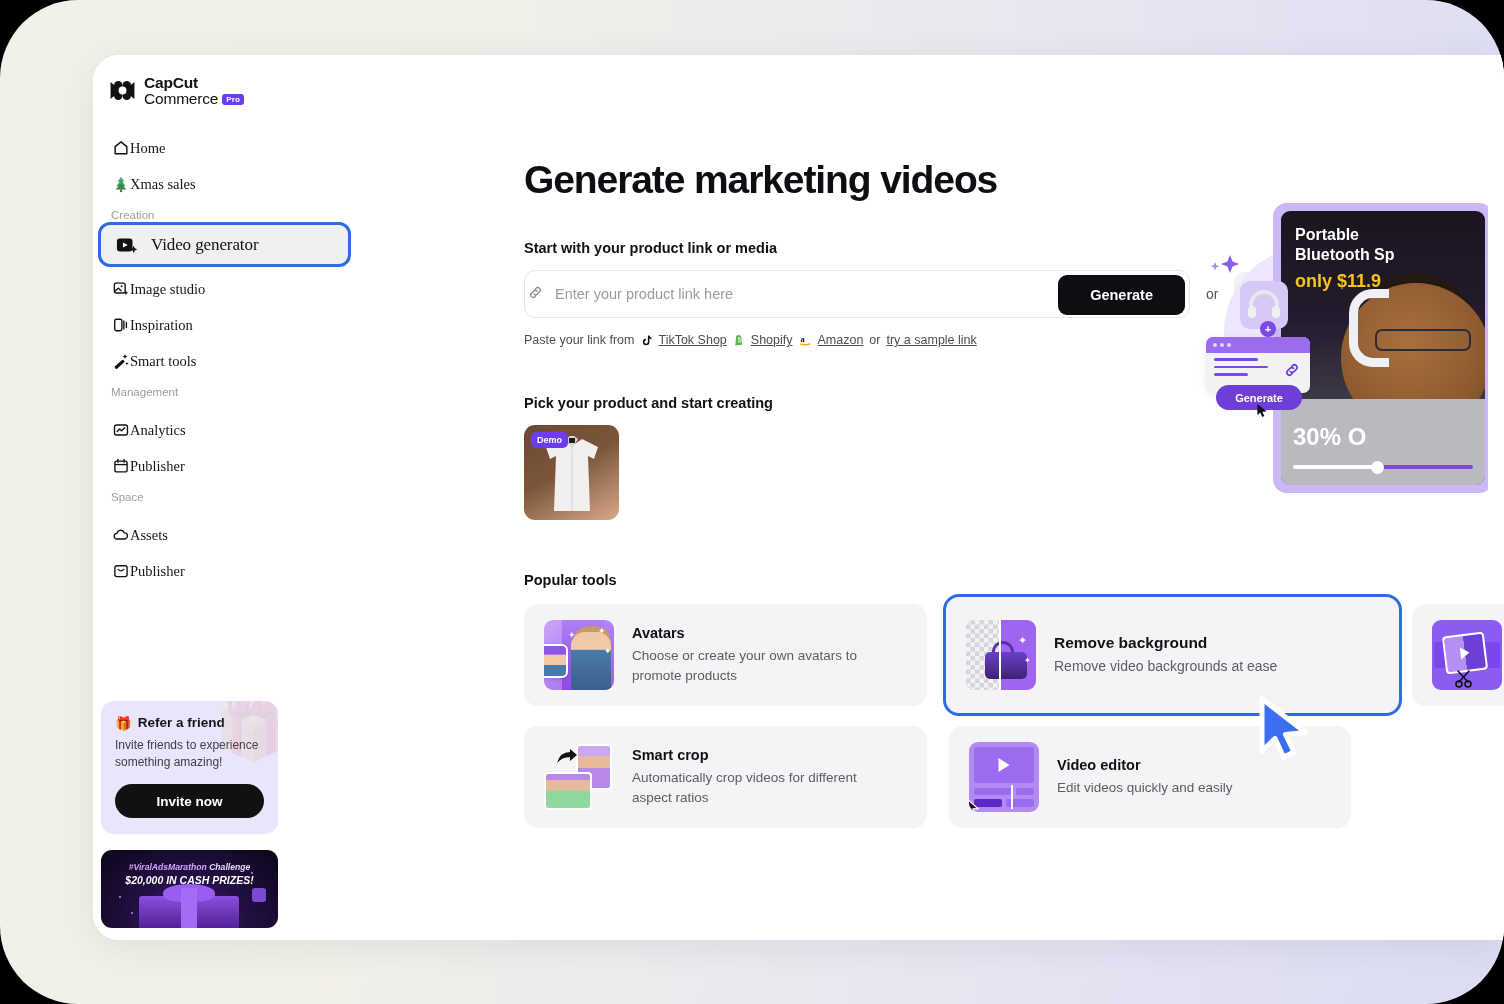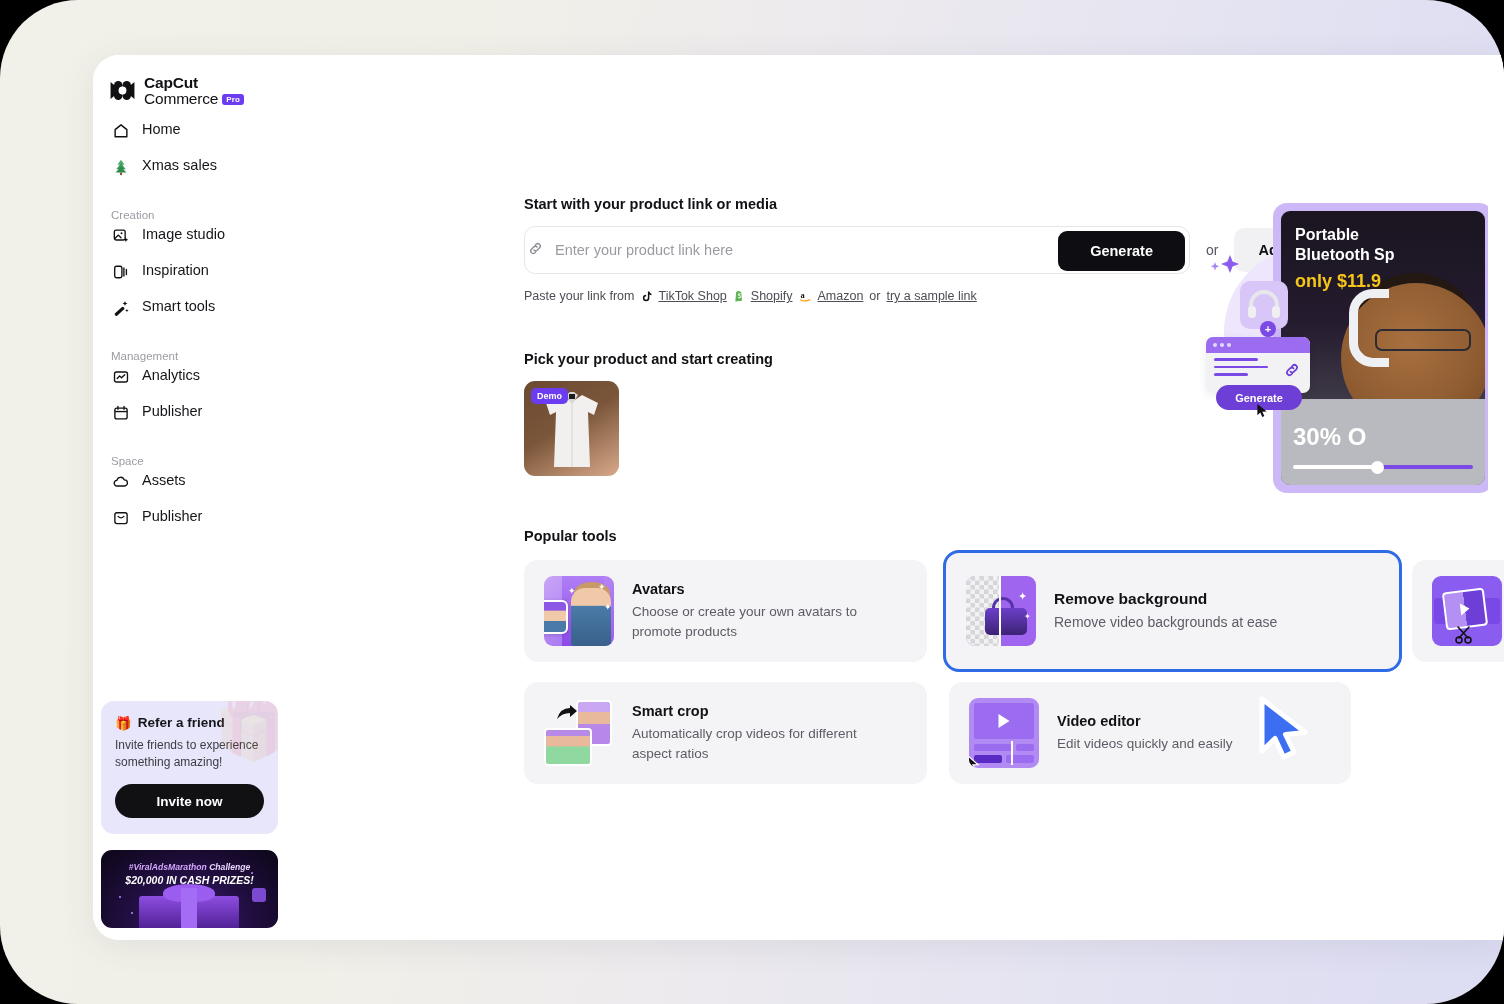--- a/index.html
+++ b/index.html
@@ -41,24 +41,24 @@
   .logo-txt { line-height: 1.02; }
   .logo-l1 { font-size: 15.5px; font-weight: 700; color: #101014; letter-spacing: -.2px; }
   .logo-l2 { font-size: 15.5px; font-weight: 400; color: #101014; letter-spacing: -.2px; display:flex; align-items:center; gap:4px;}
   .pro-badge {
     background: #6c3df0; color:#fff; font-size: 8px; font-weight: 700;
     padding: 1.5px 4px; border-radius: 3px; letter-spacing: .2px; position: relative; top: 1px;
   }
 
   .nav { position: absolute; left: 0; top: 66px; width: 100%; }
   .nav-item {
-    display: flex; align-items: flex-start; gap: 12px;
+    display: flex; align-items: flex-end; 
     height: 36px; margin: 0 9px; padding: 0 9px;
     border-radius: 8px; cursor: pointer;
-    font-size: 14.5px; color: #16161a; font-weight: 500;
+    font-size: 14.5px; color: #16161a; font-weight: 500; font-family: Liberation Serif, serif;
   }
   .nav-item.active { background: #f0f0f1; }
   .nav-ic { width: 19px; height: 19px; display:flex; align-items:center; justify-content:center; flex:none; }
   .nav-head {
     font-size: 11.5px; color: #9b9ba3; font-weight: 500;
     padding: 0 18px; margin: 16px 0 5px;
   }
 
   
   #vg-highlight {
@@ -345,20 +345,41 @@
               <path d="M10 5.5 L15.2 12.5 H4.8 Z" fill="#3d9a5c"></path>
               <path d="M10 9.5 L16 16.2 H4 Z" fill="#2e8b50"></path>
               <rect x="8.8" y="16" width="2.4" height="3" fill="#8a5a33"></rect>
             </svg>
           </span>
           <span>Xmas sales</span>
         </div>
 
         <div class="nav-head">Creation</div>
 
+        <div class="nav-item active" style="position:relative;">
+          <span class="nav-ic">
+            <svg width="18" height="18" viewBox="0 0 20 20">
+              <rect x="1.6" y="4.6" width="13" height="10.8" rx="2.4" fill="#111114"></rect>
+              <path d="M6.6 8 L10.6 10 L6.6 12 Z" fill="#fff"></path>
+              <path d="M15.6 10.6 l.9 2.1 2.1.9 -2.1.9 -.9 2.1 -.9-2.1 -2.1-.9 2.1-.9 Z" fill="#111114"></path>
+            </svg>
+          </span>
+          <span>Video generator</span>
+
+          <div id="vg-highlight">
+            <span class="nav-ic" style="width:24px;height:24px;">
+              <svg width="24" height="24" viewBox="0 0 20 20">
+                <rect x="1.6" y="4.6" width="13" height="10.8" rx="2.4" fill="#111114"></rect>
+                <path d="M6.6 8 L10.6 10 L6.6 12 Z" fill="#fff"></path>
+                <path d="M15.6 10.6 l.9 2.1 2.1.9 -2.1.9 -.9 2.1 -.9-2.1 -2.1-.9 2.1-.9 Z" fill="#111114"></path>
+              </svg>
+            </span>
+            <span class="vg-label">Video generator</span>
+          </div>
+        </div>
 
         <div class="nav-item">
           <span class="nav-ic">
             <svg width="18" height="18" viewBox="0 0 20 20" fill="none" stroke="#111114" stroke-width="1.5">
               <rect x="2.6" y="3.4" width="12" height="11" rx="2"></rect>
               <path d="M3.4 12.4 L7 9 l3 3" stroke-linecap="round"></path>
               <circle cx="10.6" cy="7" r="1.1" fill="#111114" stroke="none"></circle>
               <path d="M15.4 11.4 l.8 1.9 1.9.8 -1.9.8 -.8 1.9 -.8-1.9 -1.9-.8 1.9-.8 Z" fill="#111114" stroke="none"></path>
             </svg>
           </span>
@@ -453,20 +474,21 @@
           <b>#ViralAdsMarathon</b>
           <span>Challenge</span>
         </div>
         <div class="pb-l2">$20,000 IN CASH PRIZES!</div>
       </div>
     </aside>
 
     <section id="content">
       <div class="c-inner">
 
+        <h1 id="page-title">Generate marketing videos</h1>
 
         <div class="sec-label" id="s1-label">Start with your product link or media</div>
 
         <div class="link-row">
           <div class="link-field">
             <span>
               <svg width="17" height="17" viewBox="0 0 20 20" fill="none" stroke="#8d8d96" stroke-width="1.6" stroke-linecap="round">
                 <path d="M8.2 11.8 a2.8 2.8 0 0 0 4 0 l2.6-2.6 a2.9 2.9 0 0 0 -4.1-4.1 l-1 1"></path>
                 <path d="M11.8 8.2 a2.8 2.8 0 0 0 -4 0 l-2.6 2.6 a2.9 2.9 0 0 0 4.1 4.1 l1-1"></path>
               </svg>

